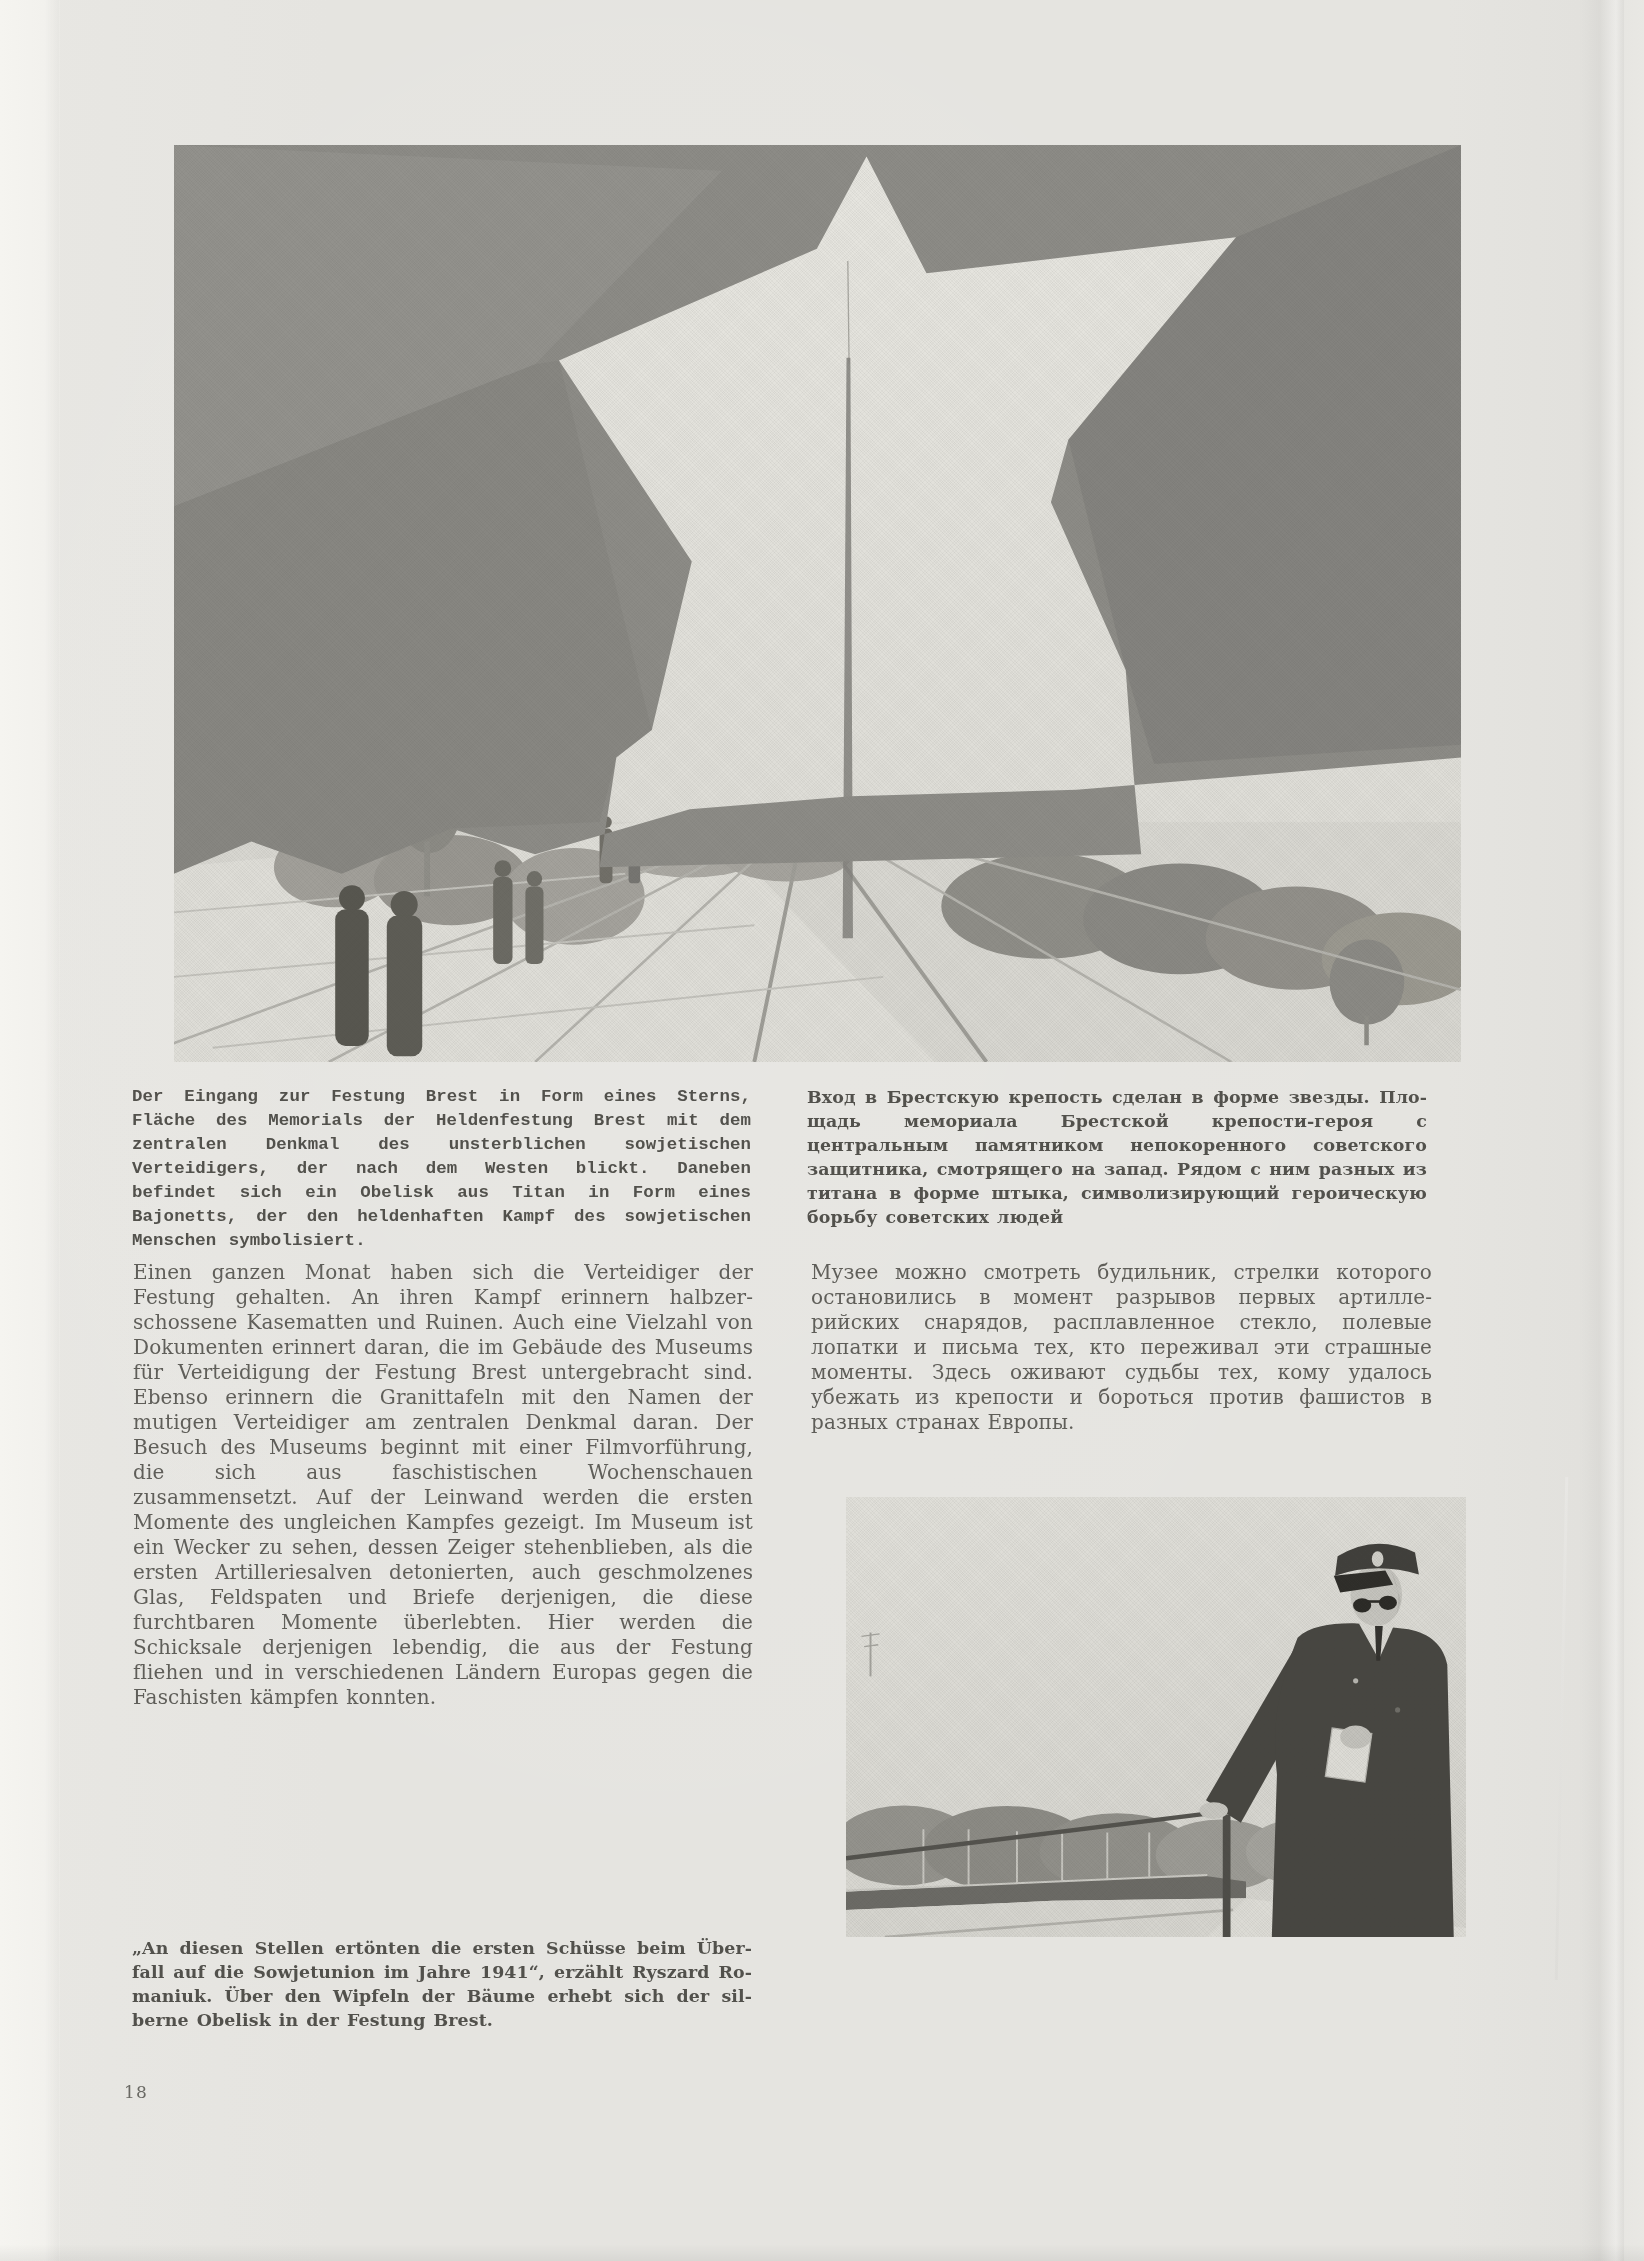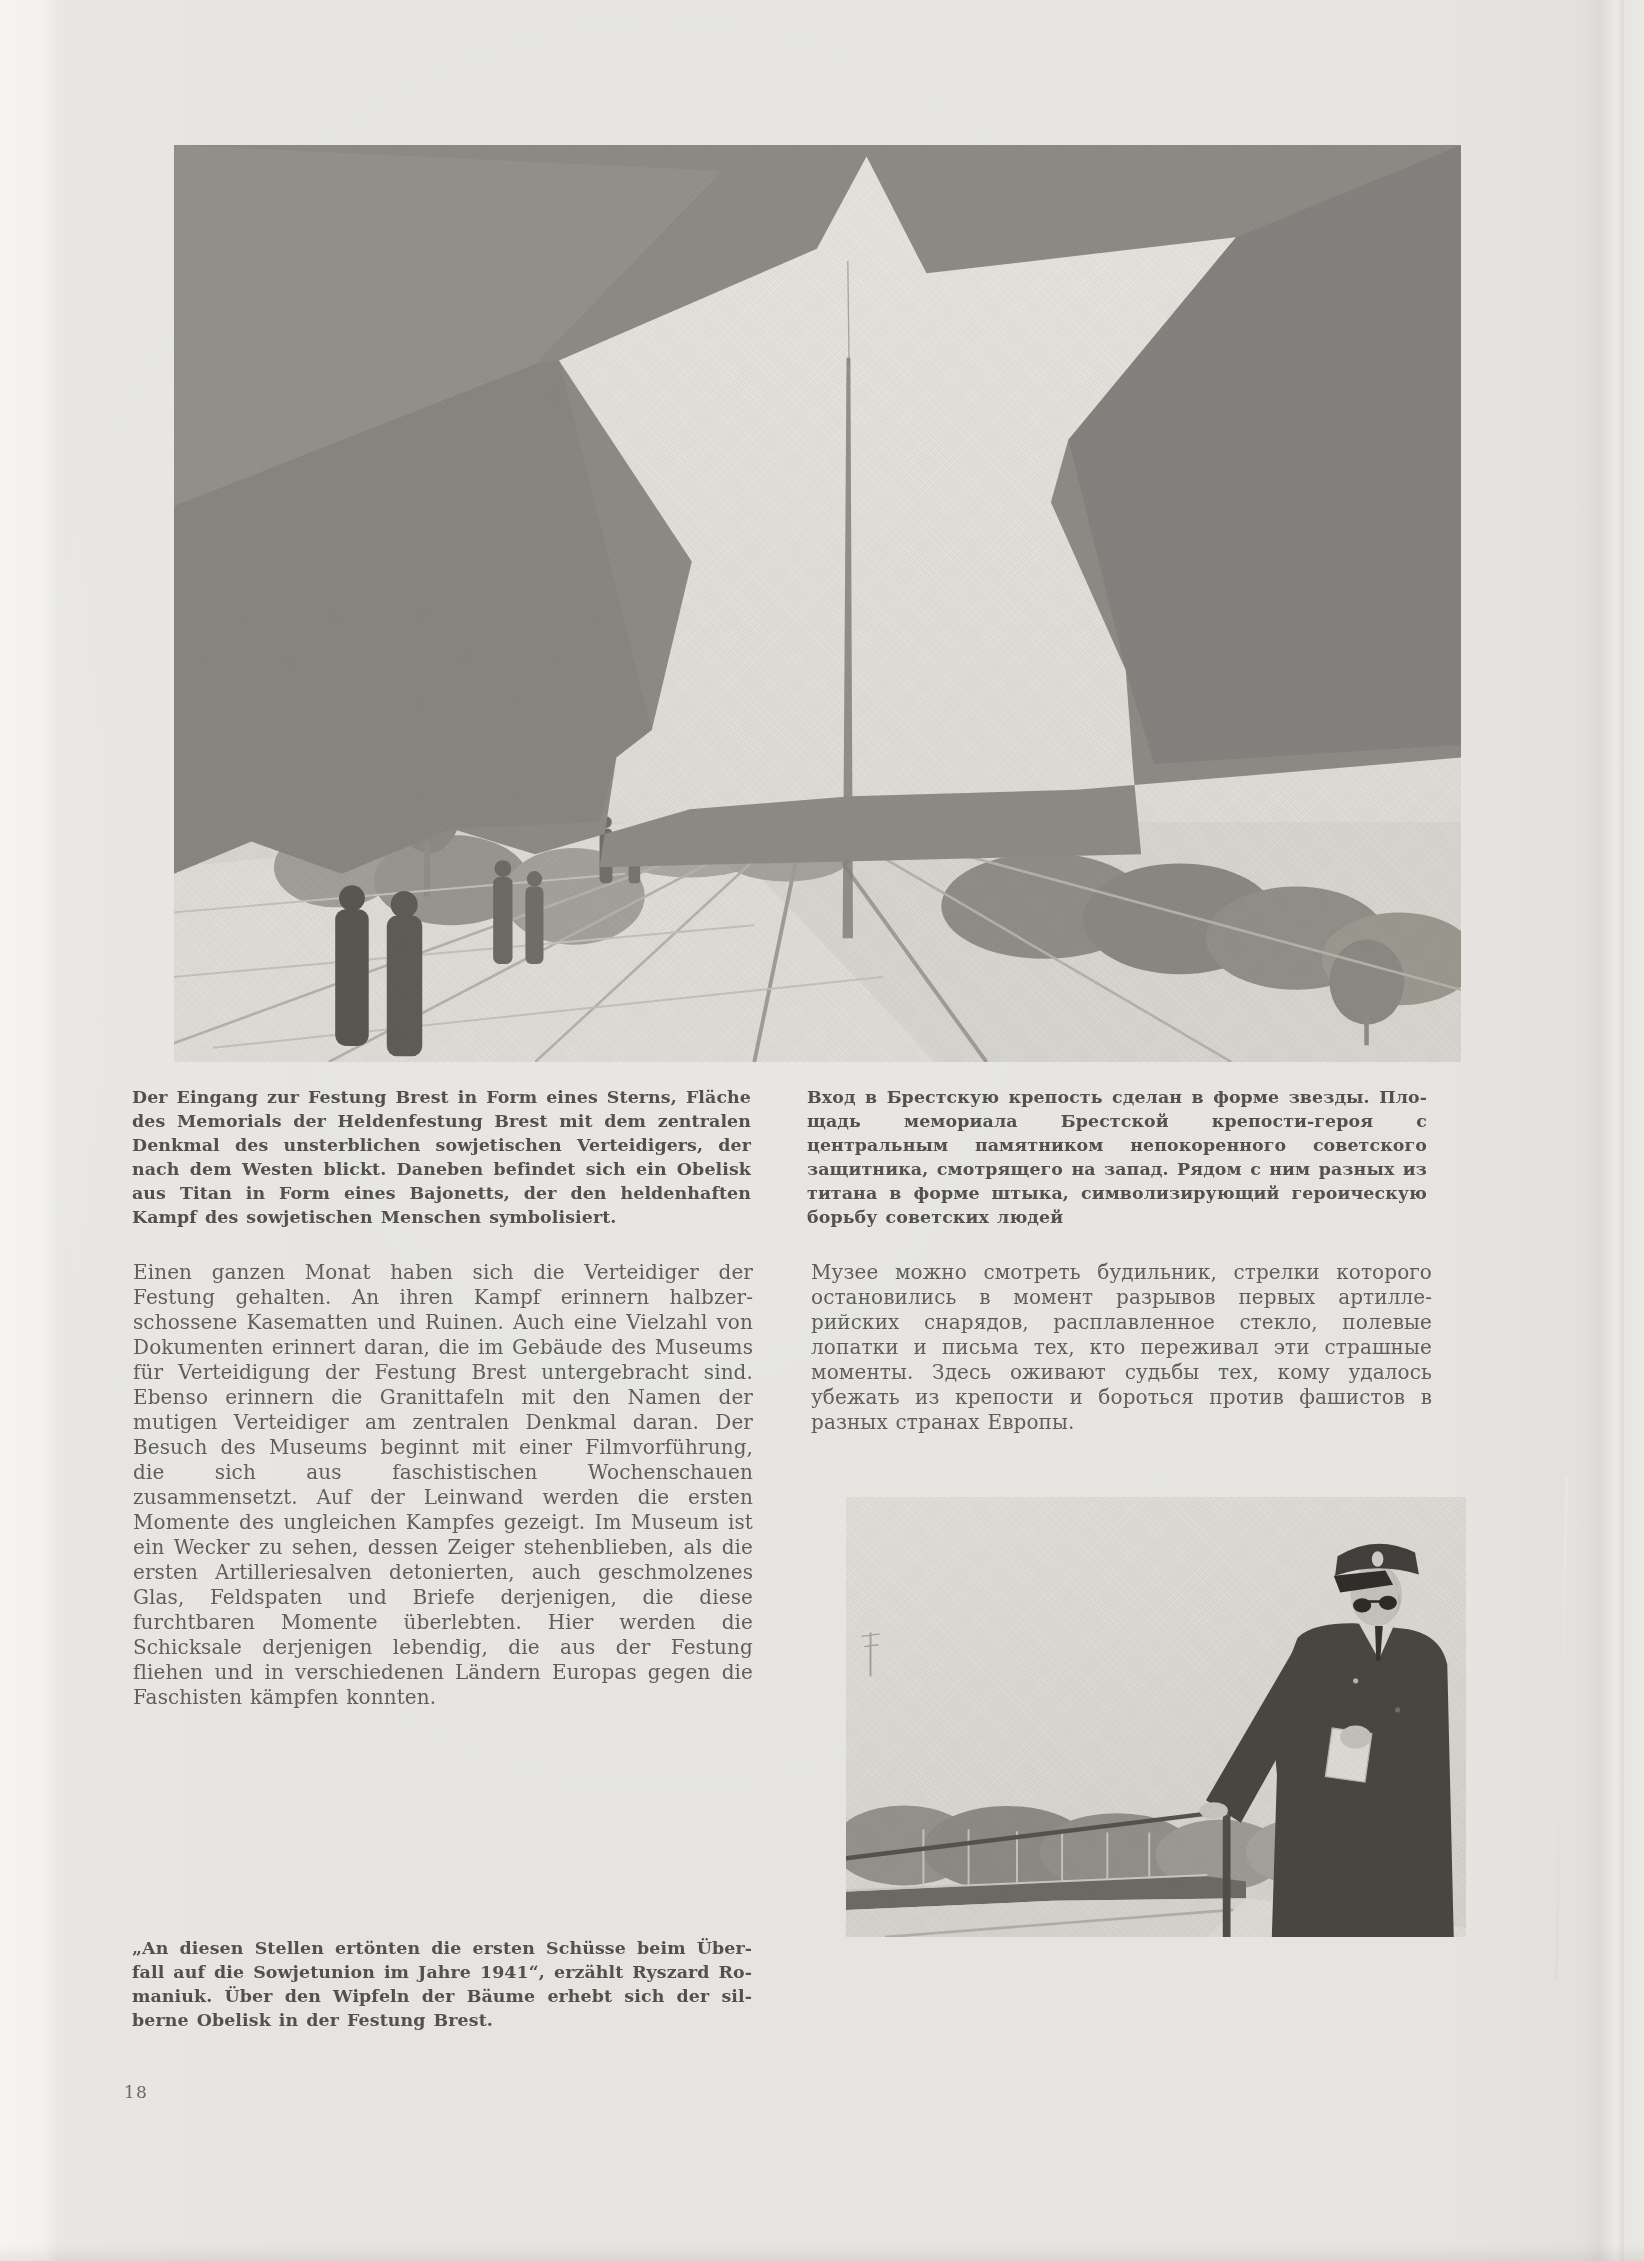--- a/index.html
+++ b/index.html
@@ -31,21 +31,21 @@
   .halftone{position:absolute;inset:0;pointer-events:none;
     background:
       repeating-linear-gradient(45deg, rgba(70,69,65,.05) 0 0.6px, rgba(0,0,0,0) 0.6px 1.9px),
       repeating-linear-gradient(-45deg, rgba(70,69,65,.04) 0 0.6px, rgba(0,0,0,0) 0.6px 1.9px);}
   .cap{
     position:absolute;margin:0;
     font-weight:700;font-size:17.4px;line-height:24px;
     color:#52514c;text-align:justify;
     letter-spacing:0.1px;word-spacing:1.9px;
   }
-  .cap-de-top{left:132px;top:1085px;width:619px;}
+  .cap-de-top{left:132px;top:1085px;width:619px;font-family:Liberation Mono, monospace;}
   .cap-ru-top{left:807px;top:1085px;width:620px;}
   .cap-de-bottom{left:132px;top:1936px;width:620px;}
   .cap-ru-bottom{left:807px;top:1940px;width:621px;}
   .body-text{
     position:absolute;margin:1px;
     font-weight:400;font-size:20px;line-height:25px;
     color:#5f5e59;text-align:justify;
     letter-spacing:0.1px;word-spacing:1.3px;
   }
   .body-de{left:132px;top:1259px;width:620px;}

